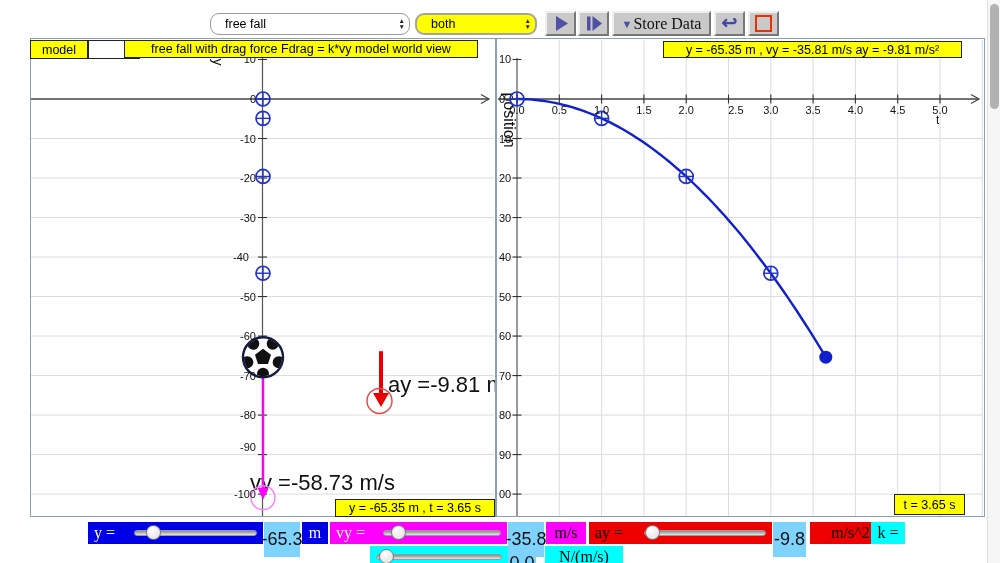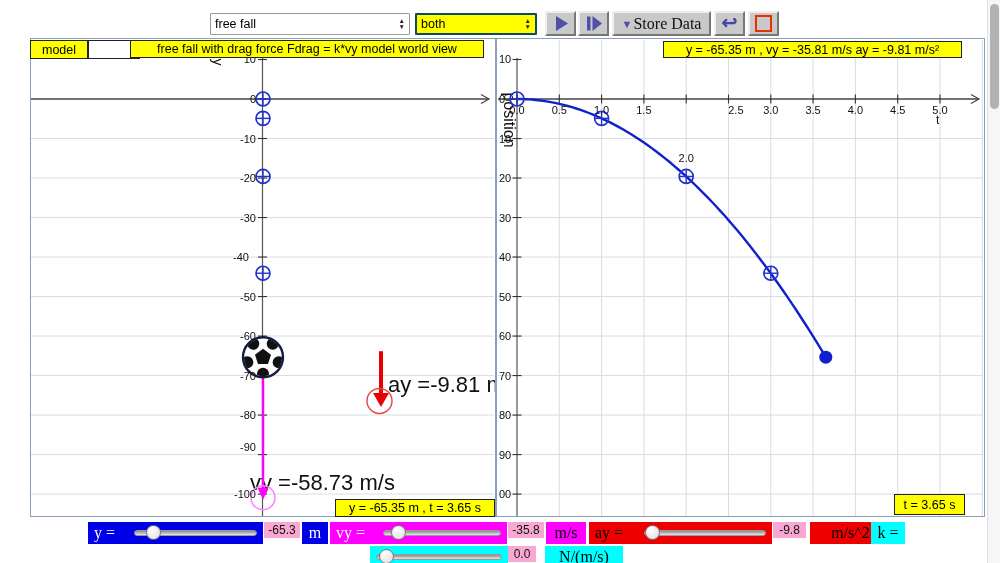--- a/index.html
+++ b/index.html
@@ -6,23 +6,23 @@
   body{
     width:1000px;height:563px;position:relative;overflow:hidden;background:#fff;
     font-family:"Liberation Sans", sans-serif;
     -webkit-font-smoothing:antialiased;
   }
   
   .toolbar{position:absolute;left:0;top:0;width:1000px;height:38px;background:#fff;}
   .dropdown{
     position:absolute;height:22px;display:flex;align-items:center;
     font-size:12.5px;color:#000;background:#fff;border:1px solid #9a9a9a;
-    padding-left:4px;box-sizing:border-box;border-radius:1px;cursor:default;
-  }
-  .dropdown.sel{background:#ffff00;border:2px solid #0c4a6e;}
+    padding-left:14px;box-sizing:border-box;border-radius:9px;cursor:default;
+  }
+  .dropdown.sel{background:#ffff00;border:2px solid #a3a3a3;}
   .stepper{margin-left:auto;display:flex;flex-direction:column;align-items:center;
     justify-content:center;font-size:6.5px;line-height:6px;color:#222;padding:0 4px;}
   .tbtn{
     position:absolute;height:25px;background:#c9c9c9;
     border-top:2px solid #efefef;border-left:2px solid #efefef;
     border-right:2px solid #777;border-bottom:2px solid #777;
     box-sizing:border-box;display:flex;align-items:center;justify-content:center;
     padding:0;cursor:default;
   }
   .store-label{font-family:"Liberation Serif", serif;font-size:16px;color:#111;}
@@ -52,21 +52,21 @@
     position:absolute;height:22px;box-sizing:border-box;
     font-family:"Liberation Serif", serif;font-size:16px;line-height:22px;padding-left:6px;
     white-space:nowrap;
   }
   .sliderzone{position:absolute;height:22px;}
   .rail{position:absolute;left:6px;right:6px;top:8px;height:6px;border-radius:3px;
     background:linear-gradient(#8a8a8a,#e8e8e8);border:1px solid #9a9a9a;box-sizing:border-box;}
   .sthumb{position:absolute;top:3px;width:15px;height:15px;border-radius:50%;
     background:radial-gradient(circle at 35% 30%,#ffffff,#dcdcdc);border:1px solid #777;
     box-sizing:border-box;cursor:pointer;}
-  .sval{position:absolute;height:16px;background:#f9a8d4;font-size:12px;color:#111;
+  .sval{position:absolute;height:35px;background:#7dd3fc;font-size:18px;color:#111;
     display:flex;align-items:center;justify-content:center;box-sizing:border-box;}
   .unitbox{position:absolute;height:22px;box-sizing:border-box;
     font-family:"Liberation Serif", serif;font-size:16px;line-height:22px;text-align:center;}
   
   .scrollbar{position:absolute;left:987px;top:0;width:13px;height:563px;background:#f6f6f6;
     border-left:1px solid #e0e0e0;box-sizing:border-box;}
   .scrollthumb{position:absolute;left:2px;top:4px;width:9px;height:105px;background:#b2b2b2;border-radius:5px;}
 </style>
 </head>
 <body>
@@ -262,32 +262,32 @@
     <div class="ticklabel" style="left: 499px; top: 290.55px; width: 26px; text-align: left;">50</div>
     <div class="ticklabel" style="left: 499px; top: 330.06px; width: 26px; text-align: left;">60</div>
     <div class="ticklabel" style="left: 499px; top: 369.57px; width: 26px; text-align: left;">70</div>
     <div class="ticklabel" style="left: 499px; top: 409.08px; width: 26px; text-align: left;">80</div>
     <div class="ticklabel" style="left: 499px; top: 448.59px; width: 26px; text-align: left;">90</div>
     <div class="ticklabel" style="left: 499px; top: 488.1px; width: 26px; text-align: left;">00</div>
     <div class="ticklabel" style="left: 502px; top: 104px; width: 30px; text-align: center;">0.0</div>
     <div class="ticklabel" style="left: 544.3px; top: 104px; width: 30px; text-align: center;">0.5</div>
     <div class="ticklabel" style="left: 586.6px; top: 104px; width: 30px; text-align: center;">1.0</div>
     <div class="ticklabel" style="left: 628.9px; top: 104px; width: 30px; text-align: center;">1.5</div>
-    <div class="ticklabel" style="left: 671.2px; top: 104px; width: 30px; text-align: center; margin-top: 48px;">2.0</div>
+    <div class="ticklabel" style="left: 671.2px; top: 104px; width: 30px; text-align: center;">2.0</div>
     <div class="ticklabel" style="left: 713.5px; top: 104px; width: 30px; text-align: right;">2.5</div>
     <div class="ticklabel" style="left: 755.8px; top: 104px; width: 30px; text-align: center;">3.0</div>
     <div class="ticklabel" style="left: 798.1px; top: 104px; width: 30px; text-align: center;">3.5</div>
     <div class="ticklabel" style="left: 840.4px; top: 104px; width: 30px; text-align: center;">4.0</div>
     <div class="ticklabel" style="left: 882.7px; top: 104px; width: 30px; text-align: center;">4.5</div>
     <div class="ticklabel" style="left: 925px; top: 104px; width: 30px; text-align: center;">5.0</div>
   </div>
 
 <div class="ybox" style="left:30px;top:40px;width:58px;height:19px;">model</div>
 <div class="whitebox" style="left:88px;top:40px;width:52px;height:19px;"></div>
-<div class="ybox" style="left:130px;top:40px;width:354px;height:18px;">free fall with drag force Fdrag = k*vy model world view</div>
+<div class="ybox" style="left:124px;top:40px;width:354px;height:18px;">free fall with drag force Fdrag = k*vy model world view</div>
 <div class="ybox" style="left:663px;top:41px;width:299px;height:17px;">y = -65.35 m , vy = -35.81 m/s ay = -9.81 m/s²</div>
 <div class="ybox" style="left:335px;top:499px;width:160px;height:18px;">y = -65.35 m , t = 3.65 s</div>
 <div class="ybox" style="left:894px;top:494px;width:71px;height:21px;">t = 3.65 s</div>
 
 <div>
 
   <div class="slabel" style="left:88px;top:522px;width:40px;background:#0000e8;color:#fff;">y =</div>
   <div class="sliderzone" style="left:128px;top:522px;width:135px;background:#0000e8;">
     <div class="rail"></div>
     <div class="sthumb" style="left: calc(15% - 2px);"></div>

